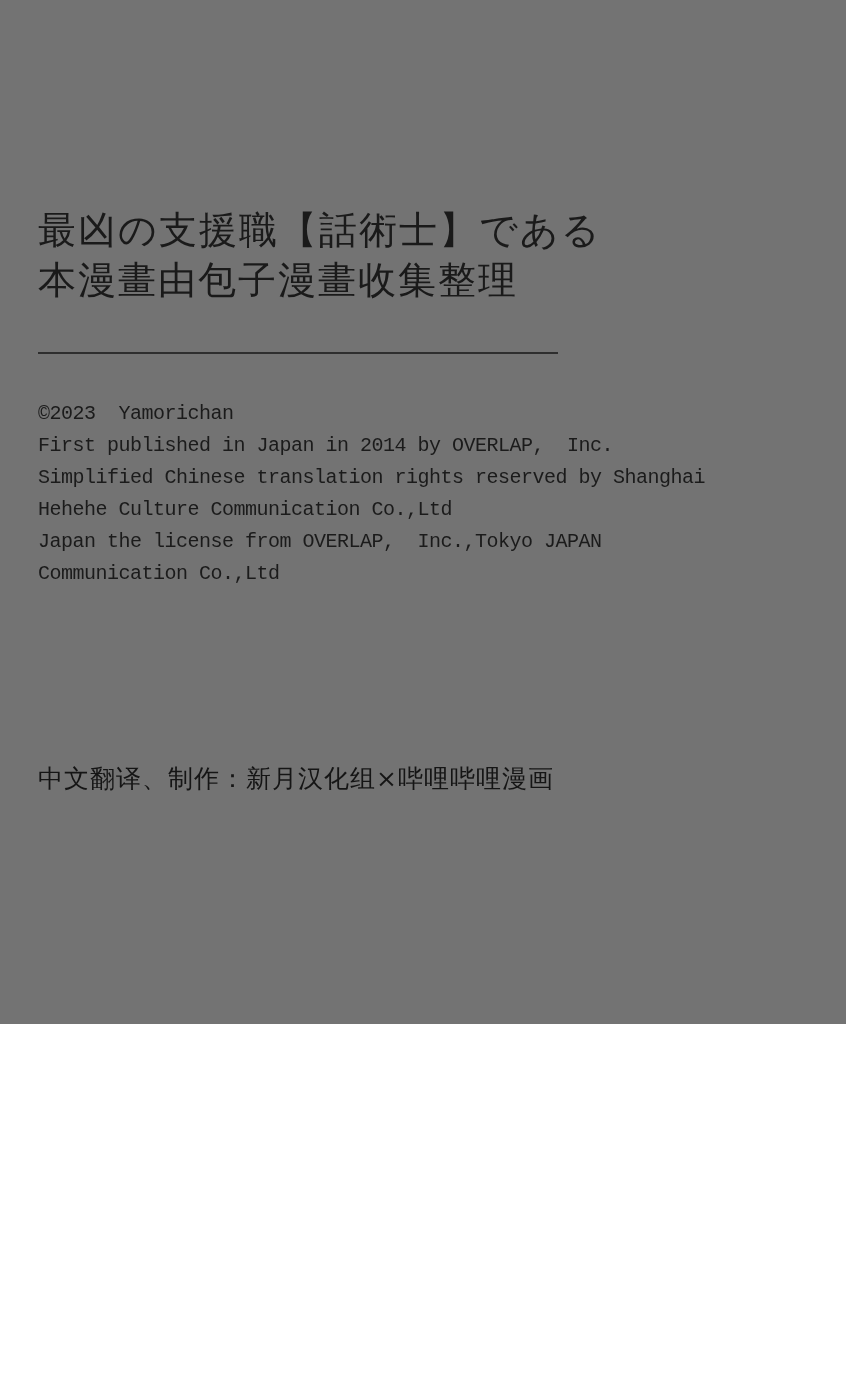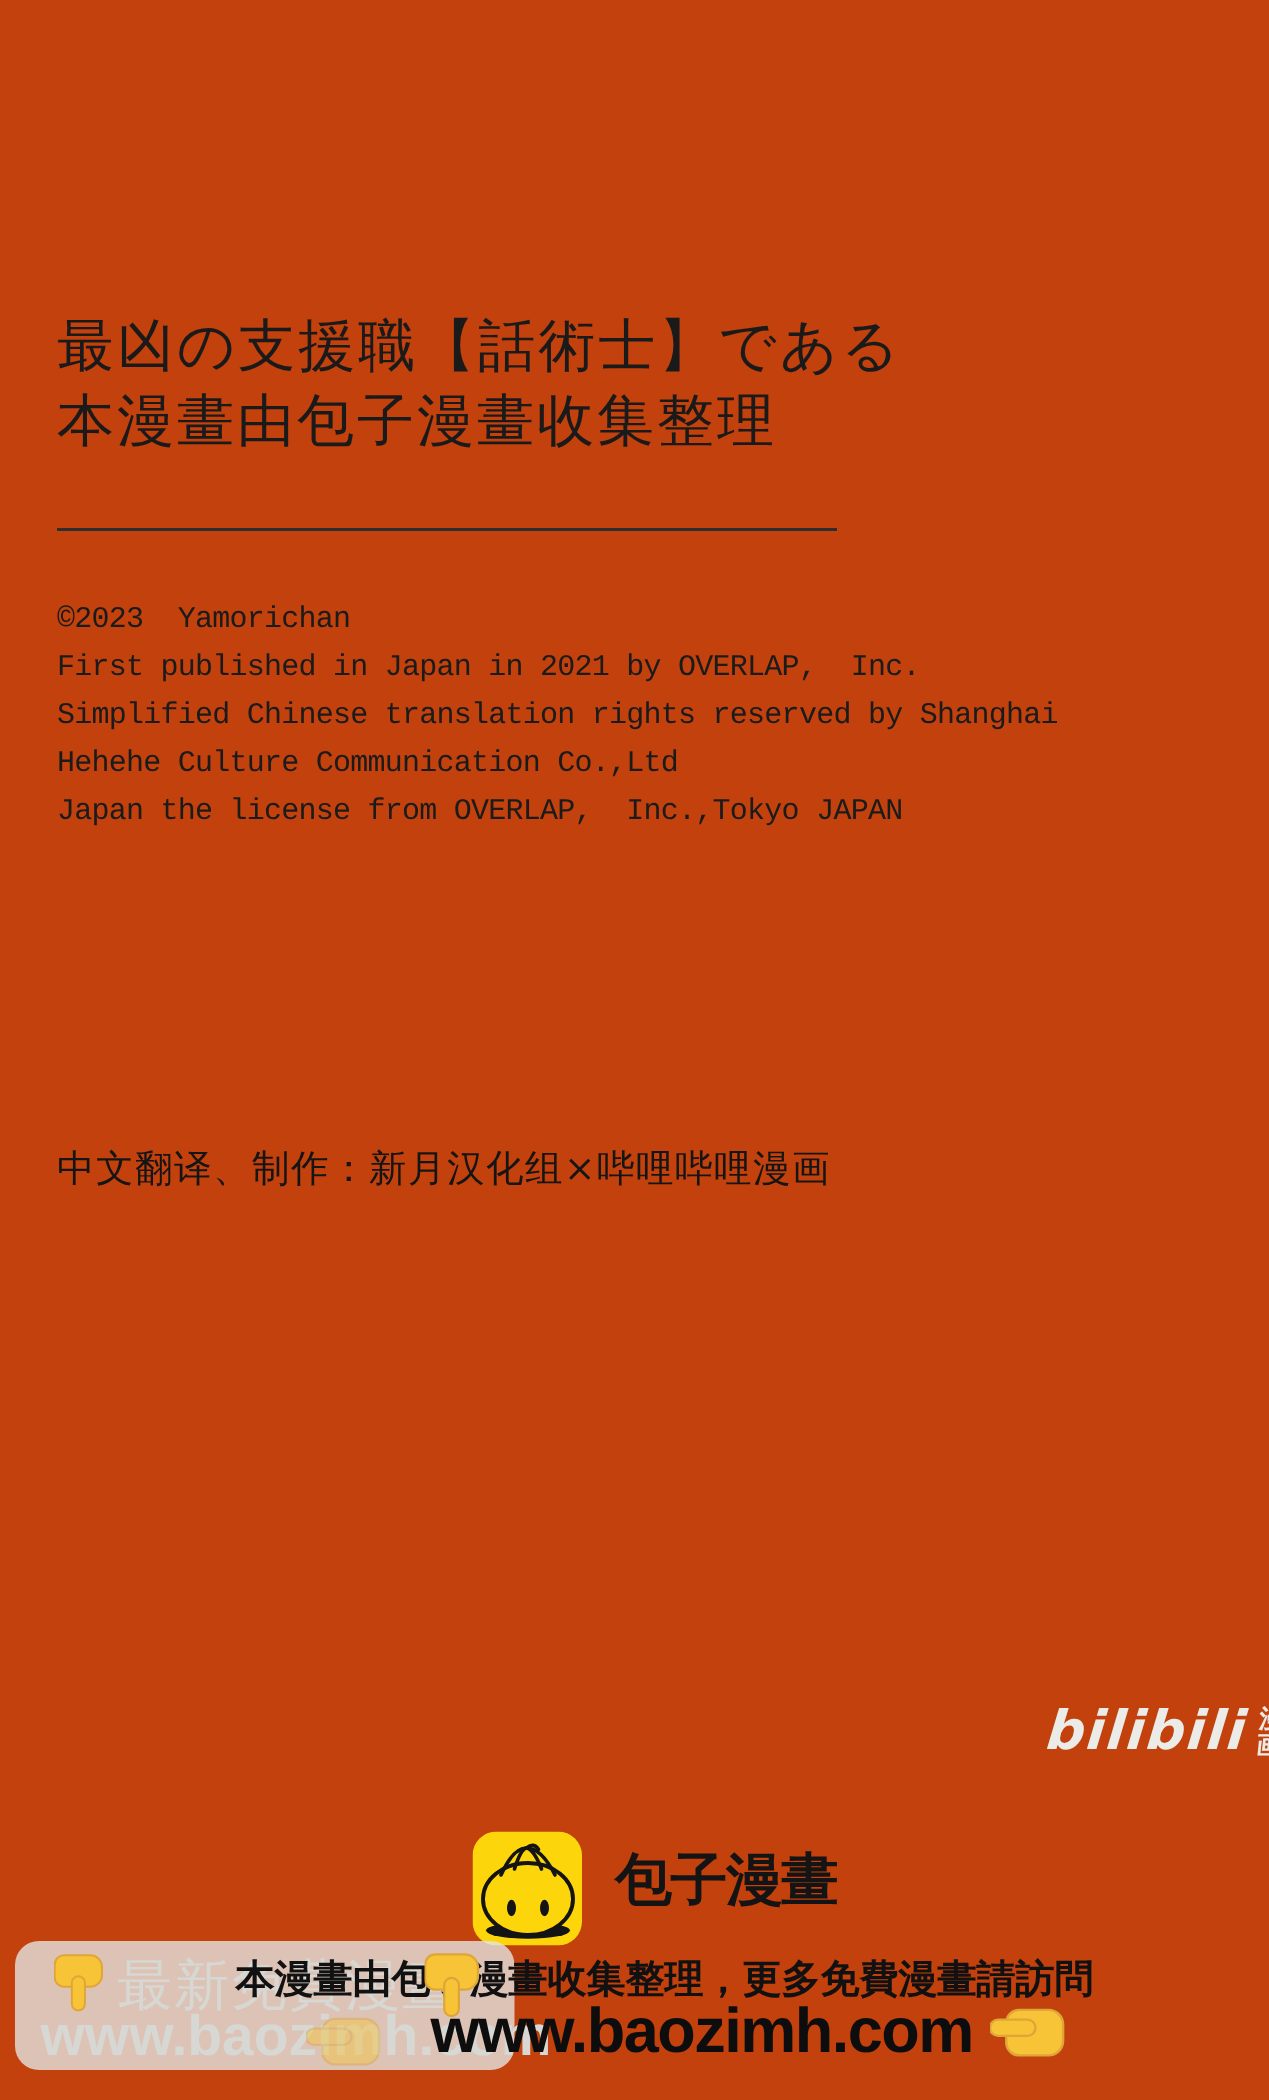--- a/index.html
+++ b/index.html
@@ -5,21 +5,21 @@
   :root{
     --baozi-yellow:#FCD60A;
     --hand-yellow:#F7C437;
     --hand-outline:#DFA637;
     --corner-watermark-gray:#D7D7D3;
     --bilibili-gray:#EBEBE8;
     --ink:#1A1A1A;
   }
   html,body{margin:0;padding:0;background:#ffffff;}
   .page{
-    position:relative;width:846px;height:1400px;background:#c2410c;
+    position:relative;width:846px;height:1024px;background:#737373;
     overflow:hidden;font-family:"Liberation Sans",sans-serif;
   }
   .abs{position:absolute;}
   
   .title{
     left:38px;top:205px;
     font-family:"DejaVu Serif","Liberation Serif",serif;
     font-size:38px;line-height:50px;letter-spacing:2px;
     color:var(--ink);white-space:nowrap;
   }
@@ -92,24 +92,25 @@
 
   <div class="abs title">
     <div>最凶の支援職【話術士】である</div>
     <div>本漫畫由包子漫畫收集整理</div>
   </div>
 
   <div class="abs rule"></div>
 
   <div class="abs copyright">
     <div class="copy-line">©2023  Yamorichan</div>
-    <div class="copy-line">First published in Japan in 2021 by OVERLAP,  Inc.</div>
+    <div class="copy-line">First published in Japan in 2014 by OVERLAP,  Inc.</div>
     <div class="copy-line">Simplified Chinese translation rights reserved by Shanghai</div>
     <div class="copy-line">Hehehe Culture Communication Co.,Ltd</div>
     <div class="copy-line">Japan the license from OVERLAP,  Inc.,Tokyo JAPAN</div>
+    <div class="copy-line">Communication Co.,Ltd</div>
   </div>
 
   <div class="abs credit">中文翻译、制作：新月汉化组×哔哩哔哩漫画</div>
 
   <div class="abs bili">
     <span class="logo-word">bilibili</span>
     <span class="stack">
       <span>漫</span>
       <span>画</span>
     </span>

